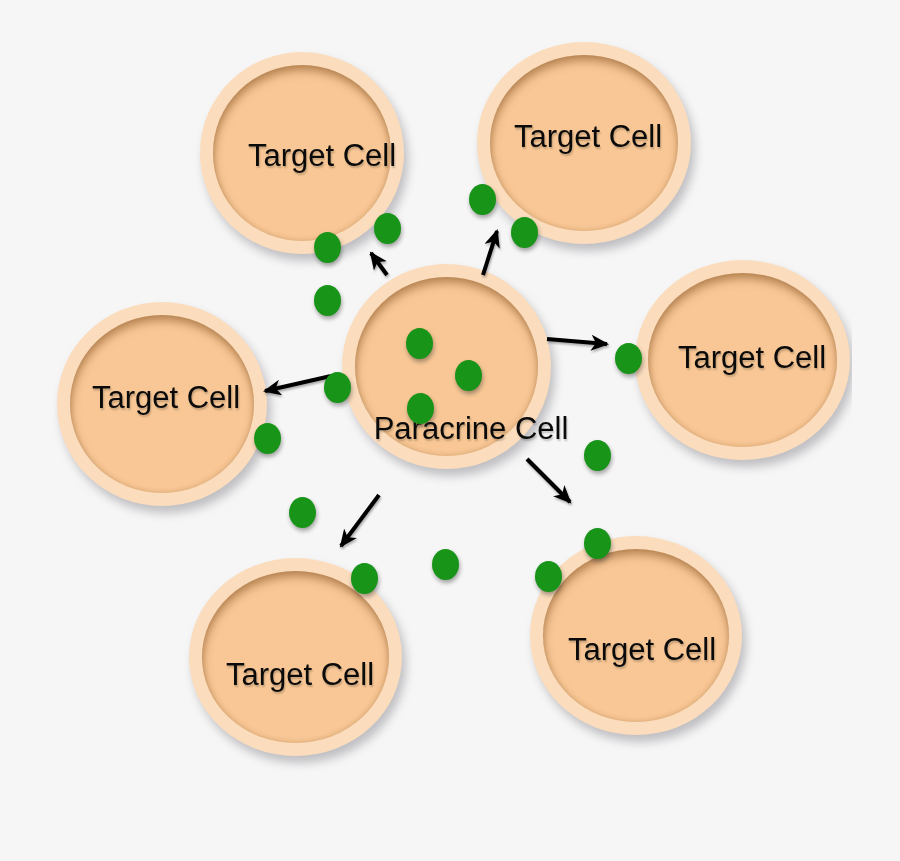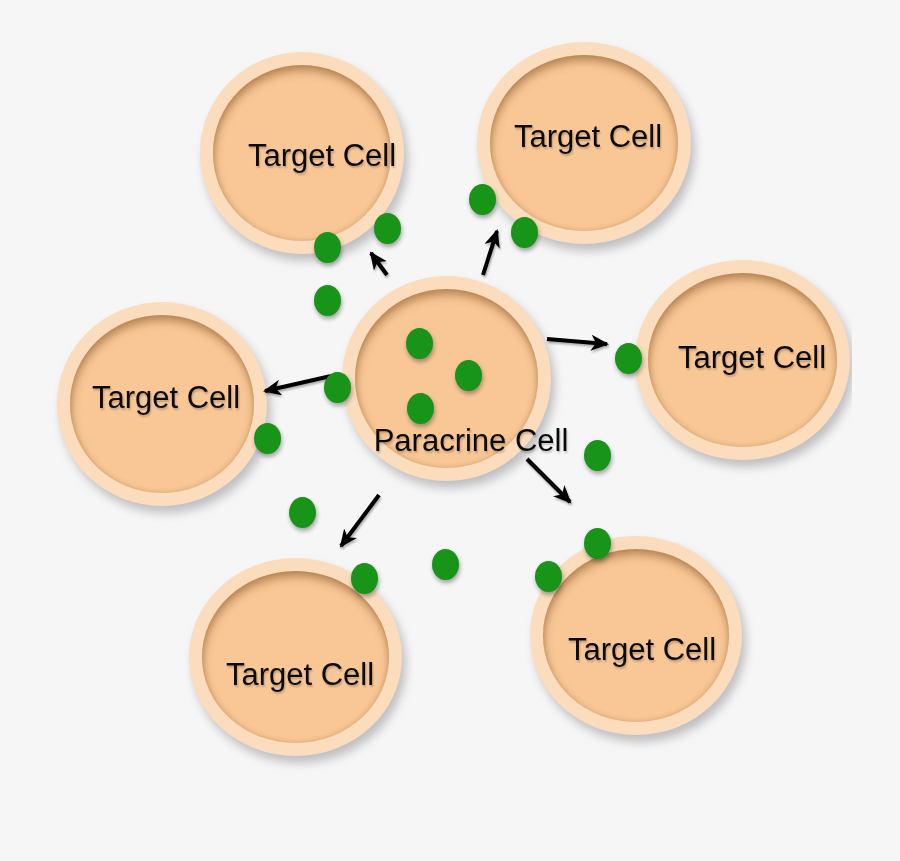--- a/index.html
+++ b/index.html
@@ -29,21 +29,21 @@
     text-shadow:1px 2px 2px rgba(0,0,0,0.22);
     z-index:3;
   }
   
   .cell--top-left    {left:200px;top:52px; width:204px;height:202px;}
   .cell--top-right   {left:477px;top:42px; width:214px;height:202px;}
   .cell--right       {left:635px;top:260px;width:215px;height:200px;}
   .cell--left        {left:57px; top:302px;width:210px;height:204px;}
   .cell--bottom-left {left:189px;top:558px;width:213px;height:198px;}
   .cell--bottom-right{left:530px;top:536px;width:212px;height:199px;}
-  .cell--center      {left:342px;top:276px;width:209px;height:205px;text-align:right;}
+  .cell--center      {left:342px;top:264px;width:209px;height:205px;text-align:right;}
   
   .cell--top-left     .cell-label{left:122px;top:104px;}
   .cell--top-right    .cell-label{left:111px;top:95px;}
   .cell--right        .cell-label{left:117px;top:98px;}
   .cell--left         .cell-label{left:109px;top:96px;}
   .cell--bottom-left  .cell-label{left:111px;top:117px;}
   .cell--bottom-right .cell-label{left:112px;top:114px;}
   .cell--center       .cell-label{left:129px;top:165px;}
   #arrow-layer{position:absolute;left:0;top:0;width:900px;height:861px;z-index:4;}
   #arrow-layer line{

